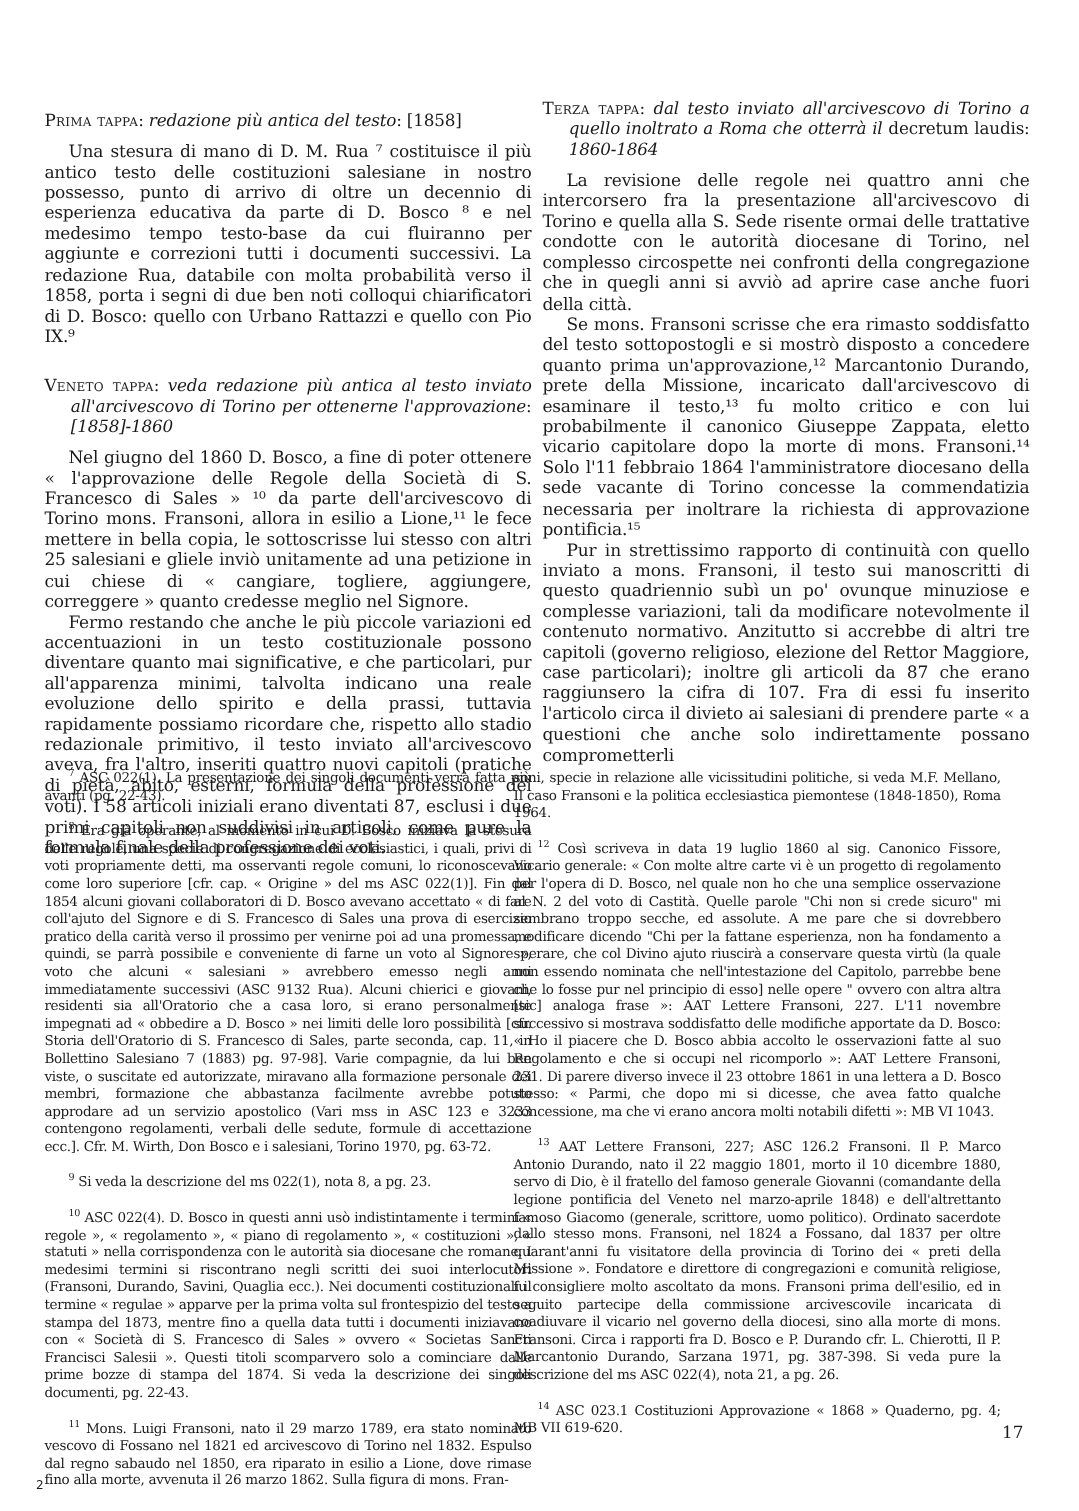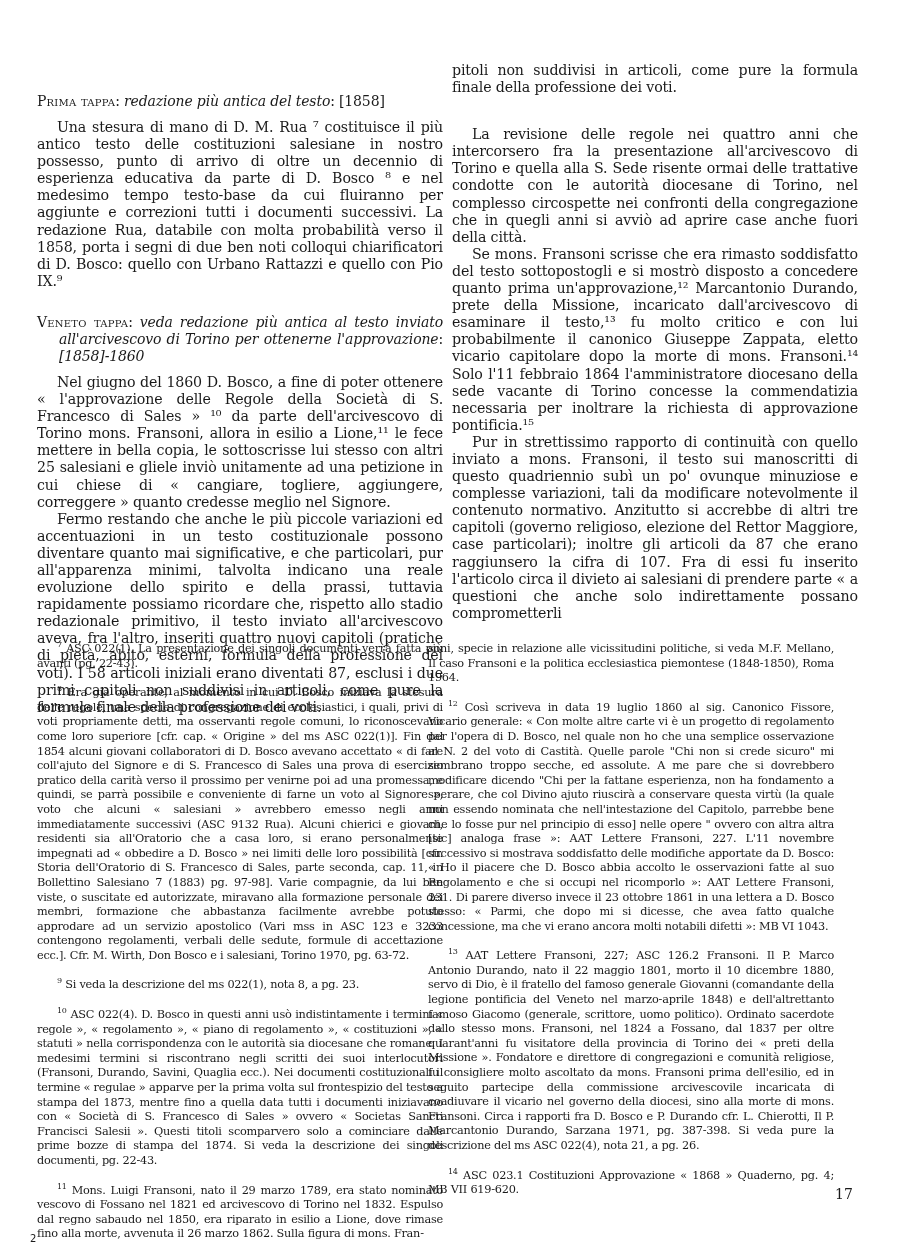--- a/index.html
+++ b/index.html
@@ -33,22 +33,24 @@
   <div style="height:24px"></div>
   <div class="heading">
     <span class="sc">Veneto tappa</span>: <i>veda redazione più antica al testo inviato all'arcivescovo di Torino per ottenerne l'approvazione</i>: <i>[1858]-1860</i>
   </div>
   <div style="height:9px"></div>
   <p>Nel giugno del 1860 D. Bosco, a fine di poter ottenere « l'approvazione delle Regole della Società di S. Francesco di Sales » ¹⁰ da parte dell'arcivescovo di Torino mons. Fransoni, allora in esilio a Lione,¹¹ le fece mettere in bella copia, le sottoscrisse lui stesso con altri 25 salesiani e gliele inviò unitamente ad una petizione in cui chiese di « cangiare, togliere, aggiungere, correggere » quanto credesse meglio nel Signore.</p>
   <p style="height:289px; overflow:hidden;">Fermo restando che anche le più piccole variazioni ed accentuazioni in un testo costituzionale possono diventare quanto mai significative, e che particolari, pur all'apparenza minimi, talvolta indicano una reale evoluzione dello spirito e della prassi, tuttavia rapidamente possiamo ricordare che, rispetto allo stadio redazionale primitivo, il testo inviato all'arcivescovo aveva, fra l'altro, inseriti quattro nuovi capitoli (pratiche di pietà, abito, esterni, formula della professione dei voti). I 58 articoli iniziali erano diventati 87, esclusi i due primi capitoli non suddivisi in articoli, come pure la formula finale della professione dei voti.</p>
 </div>
 
 <div class="col main" style="left:452px; top:62px;">
-  <p class="cont" style="text-indent:0">pitoli non suddivisi in articoli, come pure la formula finale della professione dei voti.</p>
   <div style="height:21px"></div>
+  <div class="heading">
+    <span class="sc">Terza tappa</span>: <i>dal testo inviato all'arcivescovo di Torino a quello inoltrato a Roma che otterrà il</i> <span>decretum laudis</span>: <i>1860-1864</i>
+  </div>
   <div style="height:9px"></div>
   <p>La revisione delle regole nei quattro anni che intercorsero fra la presentazione all'arcivescovo di Torino e quella alla S. Sede risente ormai delle trattative condotte con le autorità diocesane di Torino, nel complesso circospette nei confronti della congregazione che in quegli anni si avviò ad aprire case anche fuori della città.</p>
   <p>Se mons. Fransoni scrisse che era rimasto soddisfatto del testo sottopostogli e si mostrò disposto a concedere quanto prima un'approvazione,¹² Marcantonio Durando, prete della Missione, incaricato dall'arcivescovo di esaminare il testo,¹³ fu molto critico e con lui probabilmente il canonico Giuseppe Zappata, eletto vicario capitolare dopo la morte di mons. Fransoni.¹⁴ Solo l'11 febbraio 1864 l'amministratore diocesano della sede vacante di Torino concesse la commendatizia necessaria per inoltrare la richiesta di approvazione pontificia.¹⁵</p>
   <p>Pur in strettissimo rapporto di continuità con quello inviato a mons. Fransoni, il testo sui manoscritti di questo quadriennio subì un po' ovunque minuziose e complesse variazioni, tali da modificare notevolmente il contenuto normativo. Anzitutto si accrebbe di altri tre capitoli (governo religioso, elezione del Rettor Maggiore, case particolari); inoltre gli articoli da 87 che erano raggiunsero la cifra di 107. Fra di essi fu inserito l'articolo circa il divieto ai salesiani di prendere parte « a questioni che anche solo indirettamente possano comprometterli</p>
 </div>
 
 <div class="col notes" style="left:37px; top:627px;">
   <p><sup>7</sup> <span>ASC 022(1). La presentazione dei singoli documenti verrà fatta più avanti (pg. 22-43).</span></p>
   <p><sup>8</sup> <span>Era già operante, al momento in cui D. Bosco iniziava la stesura delle regole, una specie di congregazione di ecclesiastici, i quali, privi di voti propriamente detti, ma osservanti regole comuni, lo riconoscevano come loro superiore [cfr. cap. « Origine » del ms ASC 022(1)]. Fin dal 1854 alcuni giovani collaboratori di D. Bosco avevano accettato « di fare coll'ajuto del Signore e di S. Francesco di Sales una prova di esercizio pratico della carità verso il prossimo per venirne poi ad una promessa, e quindi, se parrà possibile e conveniente di farne un voto al Signore », voto che alcuni « salesiani » avrebbero emesso negli anni immediatamente successivi (ASC 9132 Rua). Alcuni chierici e giovani, residenti sia all'Oratorio che a casa loro, si erano personalmente impegnati ad « obbedire a D. Bosco » nei limiti delle loro possibilità [cfr. Storia dell'Oratorio di S. Francesco di Sales, parte seconda, cap. 11, in Bollettino Salesiano 7 (1883) pg. 97-98]. Varie compagnie, da lui ben viste, o suscitate ed autorizzate, miravano alla formazione personale dei membri, formazione che abbastanza facilmente avrebbe potuto approdare ad un servizio apostolico (Vari mss in ASC 123 e 3233 contengono regolamenti, verbali delle sedute, formule di accettazione ecc.]. Cfr. M. Wirth, Don Bosco e i salesiani, Torino 1970, pg. 63-72.</span></p>
   <p><sup>9</sup> <span>Si veda la descrizione del ms 022(1), nota 8, a pg. 23.</span></p>

